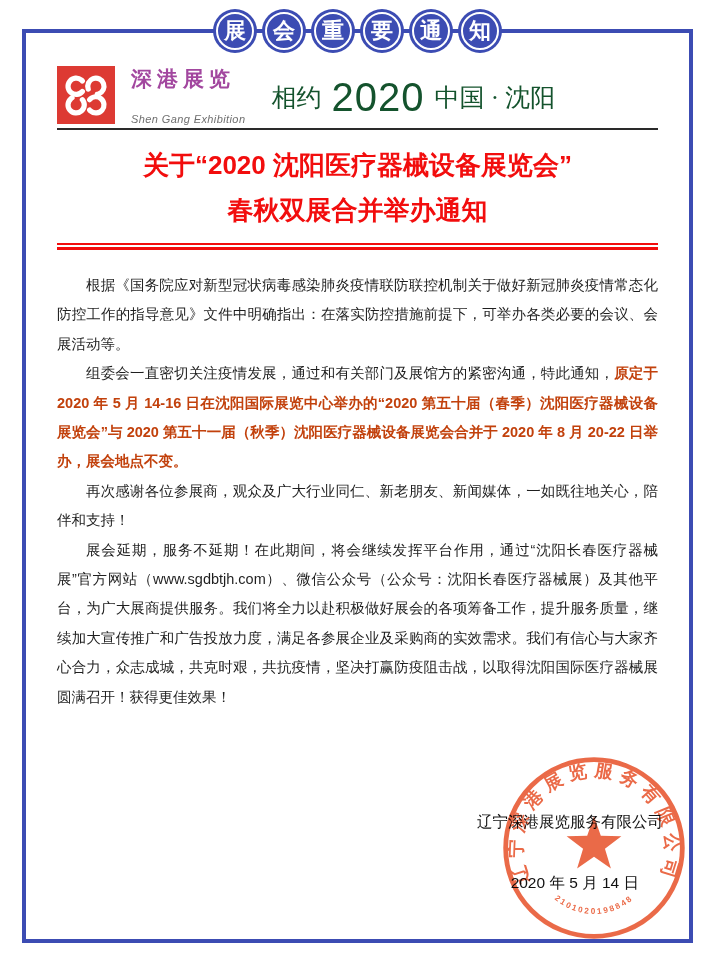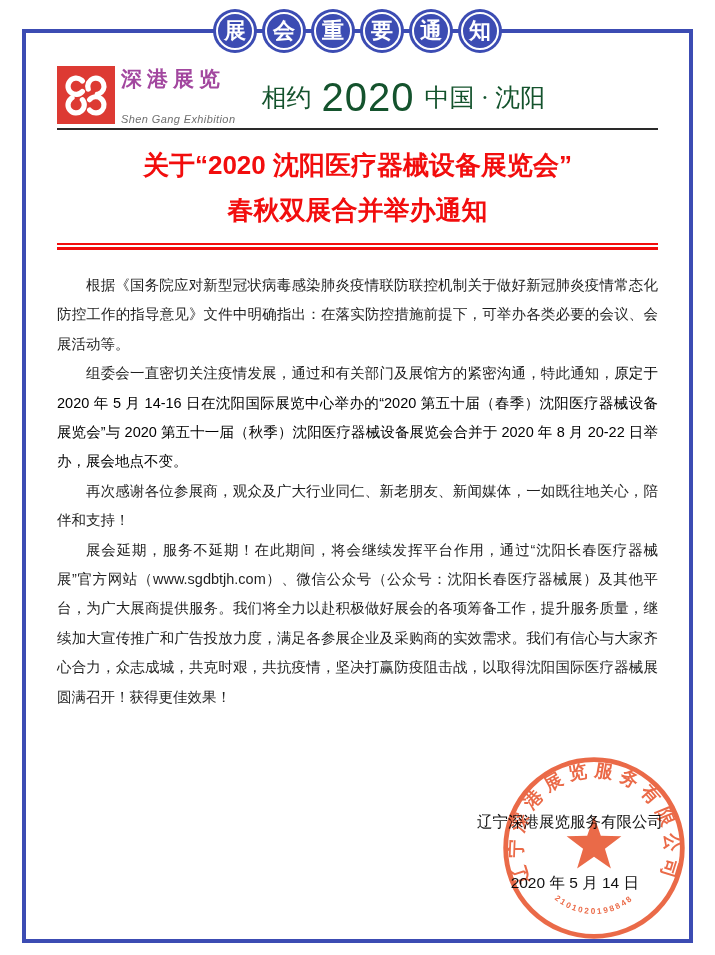--- a/index.html
+++ b/index.html
@@ -18,41 +18,41 @@
     background: #3c4cb3; color: #fff; font-size: 22px; font-weight: bold;
     display: flex; align-items: center; justify-content: center; }
   .badge::after { content: ""; position: absolute; inset: 3px;
     border: 2px solid #fff; border-radius: 50%; }
 
   .content { position: absolute; left: 57px; top: 64px; width: 601px; }
 
   
   .header-row { display: flex; align-items: flex-end; height: 60px; }
   .logo-square { width: 58px; height: 58px; flex: 0 0 58px; }
-  .brand-block { margin-left: 6px; display: flex; flex-direction: column; justify-content: center; height: 58px; gap: 16px; }
+  .brand-block { margin-left: 16px; display: flex; flex-direction: column; justify-content: center; height: 58px; gap: 16px; }
   .brand-cn { color: #a2479f; font-size: 21px; font-weight: bold; letter-spacing: 5px; }
   .brand-en { color: #6f6f6f; font-size: 11px; margin-top: 4px; letter-spacing: 0.4px; font-style: italic; }
   .tagline { margin-left: 26px; color: #14532d; font-size: 25px; white-space: nowrap;
     display: flex; align-items: center; padding-bottom: 4px; }
   .tagline .year { font-size: 40px; margin: 0 10px; letter-spacing: 1px; }
   .tagline .suffix { font-family: "Liberation Serif", serif; }
   .header-divider { border-bottom: 2px solid #2a2a2a; margin-top: 4px; }
 
   
   .notice-title { margin-top: 13px; text-align: center; color: #f20d0d;
     font-weight: bold; font-size: 26px; line-height: 45px; }
   .red-rule { margin-top: 10px; height: 7px;
     border-top: 2px solid #f20d0d; border-bottom: 3px solid #f20d0d; }
 
   
   .body-text { margin-top: 21px; font-size: 14.5px; line-height: 29.4px;
     color: #1f1f1f; text-align: justify; }
   .body-text p { text-indent: 2em; }
   .body-text p.salutation { text-indent: 0; }
-  .red-strong { color: #000000; font-weight: normal; }
+  .red-strong { color: #c2410c; font-weight: bold; }
 
   
   .footer { position: absolute; right: 52px; top: 812px; z-index: 2; text-align: right;
     font-size: 15.5px; color: #111; }
   .footer-date { margin-top: 40px; padding-right: 24px; font-size: 15.5px; }
 
   
   .stamp { position: absolute; left: 498px; top: 752px; width: 192px; height: 192px;
     z-index: 3; mix-blend-mode: multiply; opacity: 0.88; }
 </style>

